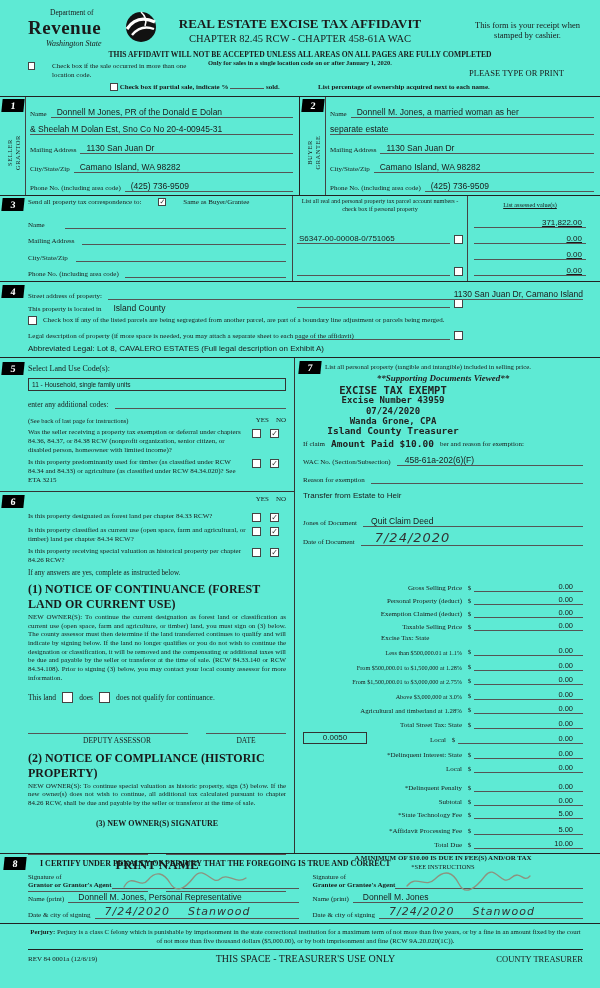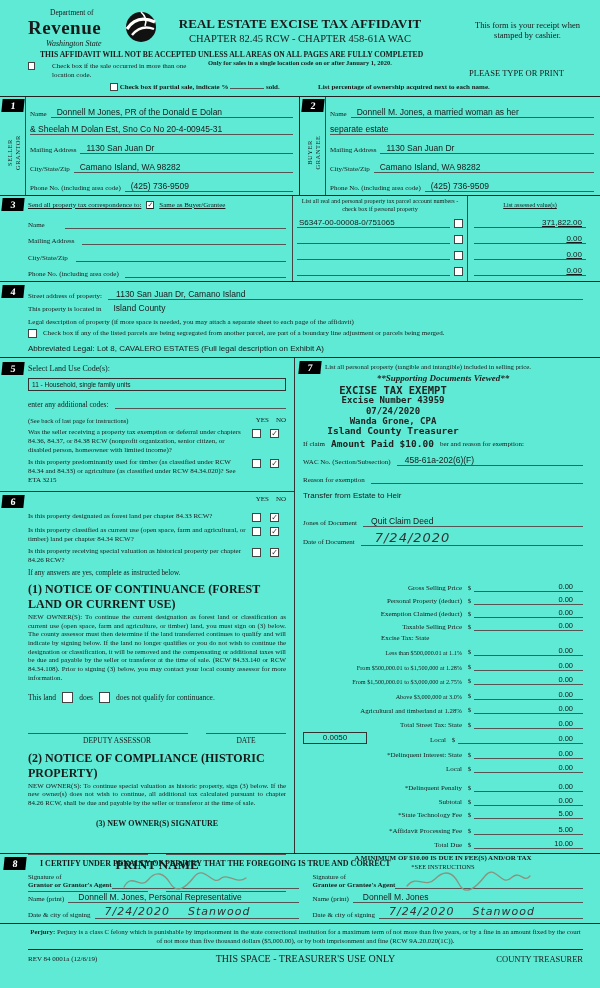--- a/index.html
+++ b/index.html
@@ -31,21 +31,21 @@
   
   .hdr { top:0; left:0; width:600px; height:96px; }
   .logo-block { position:absolute; left:28px; top:8px; width:140px; }
   .logo-small { font-size:7.5px; margin-left:22px; }
   .logo-big { font-size:19px; font-weight:bold; letter-spacing:0.5px; }
   .logo-sub { font-size:8px; font-style:italic; margin-left:18px; }
   .logo-mark { position:absolute; left:96px; top:2px; }
   .hdr-title { position:absolute; left:150px; top:16px; width:300px; text-align:center; font-weight:bold; font-size:13px; }
   .hdr-chap { position:absolute; left:150px; top:33px; width:300px; text-align:center; font-size:10.5px; }
   .hdr-receipt { position:absolute; left:465px; top:20px; width:125px; text-align:center; font-size:8.5px; }
-  .hdr-notice { position:absolute; left:40px; top:50px; width:520px; text-align:left; font-weight:bold; font-size:7.6px; }
+  .hdr-notice { position:absolute; left:40px; top:50px; width:520px; text-align:center; font-weight:bold; font-size:7.6px; }
   .hdr-only { position:absolute; left:120px; top:59px; width:360px; text-align:center; font-weight:bold; font-size:6.5px; }
   .hdr-multi { position:absolute; left:28px; top:62px; width:170px; font-size:7px; line-height:9px; display:flex; gap:17px; }
   .hdr-type { position:absolute; left:450px; top:68px; width:133px; text-align:center; font-size:8.5px; }
   .hdr-partial { position:absolute; left:110px; top:83px; font-size:7px; font-weight:bold; }
   .hdr-own { position:absolute; left:318px; top:83px; font-size:7px; font-weight:bold; }
 
   
   .s12 { top:96px; left:0; width:600px; height:100px; display:flex; border-top:1.5px solid #222; border-bottom:1px solid #222; }
   .party { position:relative; width:300px; height:100%; }
   .party.seller { border-right:1px solid #222; }
@@ -58,34 +58,34 @@
   .prow .u { flex:1; text-align:left; padding-left:6px; }
   .prow2 { height:17px; }
 
   
   .s3 { top:196px; left:0; width:600px; height:86px; display:flex; border-bottom:1px solid #222; }
   .s3-left { position:relative; width:293px; border-right:1px solid #444; padding:2px 6px 0 28px; }
   .s3-left .badge { position:absolute; left:2px; top:2px; }
   .s3-parcels { width:175px; border-right:1px solid #444; padding:1px 4px 0 4px; }
   .s3-values { width:132px; padding:1px 14px 0 6px;text-decoration:underline; }
   .colhead { font-size:6.2px; text-align:center; line-height:7.5px; }
-  .parcel-row { display:flex; align-items:flex-end; height:16px; }
+  .parcel-row { display:flex; align-items:flex-end; height:32px; }
   .parcel-row .u { flex:1; font-family:"Liberation Sans",sans-serif; font-size:8px; padding-left:2px; }
   .parcel-row .cb { margin-left:4px; }
   .value-row { display:flex; align-items:flex-end; height:16px; }
   .value-row .u { flex:1; text-align:right; font-family:"Liberation Sans",sans-serif; font-size:8px; padding-right:4px; }
   .s3row { display:flex; align-items:flex-end; height:16.5px; }
   .s3row .u { flex:1; }
 
   
   .s4 { top:282px; left:0; width:600px; height:76px; padding:3px 17px 0 28px; border-bottom:1.5px solid #222; }
   .s4 .badge { position:absolute; left:2px; top:3px; }
   .s4line { display:flex; align-items:flex-end; height:15px; }
   .s4line .lbl { padding-right:6px; white-space:nowrap; }
-  .s4line .u { flex:1; padding-left:8px; }
+  .s4line .u { flex:1; padding-left:8px;text-align:right; }
 
   
   .main { top:358px; left:0; width:600px; height:496px; display:flex; border-bottom:1.5px solid #222; }
   .mcol-l { position:relative; width:295px; border-right:1px solid #333; padding:4px 8px 0 28px; }
   .mcol-r { position:relative; width:305px; padding:3px 17px 0 8px; }
   .mcol-l .badge, .mcol-r .badge { position:absolute; left:2px; }
   .lucode-box { border:1.5px solid #333; height:13px; margin-top:5px; padding:2px 3px; font-family:"Liberation Sans",sans-serif; font-size:6.5px; }
   .yn-head { display:flex; justify-content:flex-end; gap:7px; font-size:7px; font-weight:normal; }
   .q { display:flex; margin-top:4px; }
   .q-text { flex:1; font-size:7px; line-height:8.8px; padding-right:6px; }
@@ -242,21 +242,21 @@
             <span class="lbl">Phone No. (including area code)</span>
             <span class="u val">(425) 736-9509</span>
           </div>
       </div>
     </div>
   </div>
 
   <div class="abs s3">
     <div class="s3-left">
       <span class="badge">3</span>
-      <div style="display:flex;align-items:center;gap:5px;height:14px;text-decoration:underline;">
+      <div style="display:flex;align-items:flex-start;gap:17px;height:14px;">
         <span class="lbl">Send all property tax correspondence to:</span>
         <span class="cb sm">✓</span>
         <span class="lbl">Same as Buyer/Grantee</span>
       </div>
       <div class="s3row">
           <span class="lbl">Name</span>
           <span class="u" style="margin-left:20px;"></span>
         </div>
       <div class="s3row">
           <span class="lbl">Mailing Address</span>
@@ -310,26 +310,26 @@
   <div class="abs s4">
     <span class="badge">4</span>
     <div class="s4line">
       <span class="lbl">Street address of property:</span>
       <span class="u val">1130 San Juan Dr, Camano Island</span>
     </div>
     <div class="s4line" style="height:13px;">
       <span class="lbl">This property is located in</span>
       <span class="val" style="padding-left:6px;">Island County</span>
     </div>
-    <div class="s4line" style="height:13px;">
-      <span class="lbl">Legal description of property (if more space is needed, you may attach a separate sheet to each page of the affidavit)</span>
-    </div>
     <div class="s4line" style="height:14px;align-items:center;">
       <span class="cb"></span>
       <span class="lbl" style="padding-left:6px;">Check box if any of the listed parcels are being segregated from another parcel, are part of a boundary line adjustment or parcels being merged.</span>
+    </div>
+    <div class="s4line" style="height:13px;">
+      <span class="lbl">Legal description of property (if more space is needed, you may attach a separate sheet to each page of the affidavit)</span>
     </div>
     <div class="s4line" style="height:13px;">
       <span class="val" style="font-size:8px;">Abbreviated Legal: Lot 8, CAVALERO ESTATES (Full legal description on Exhibit A)</span>
     </div>
   </div>
 
   <div class="abs main">
 
     <div class="mcol-l">
       <span class="badge" style="top:4px;">5</span>

